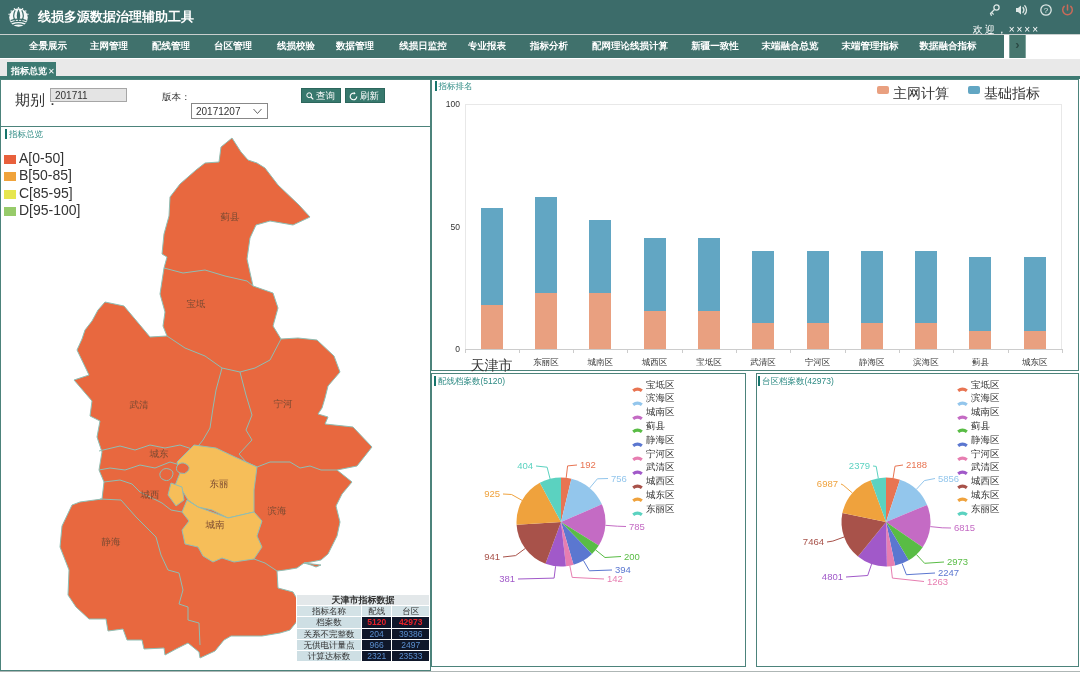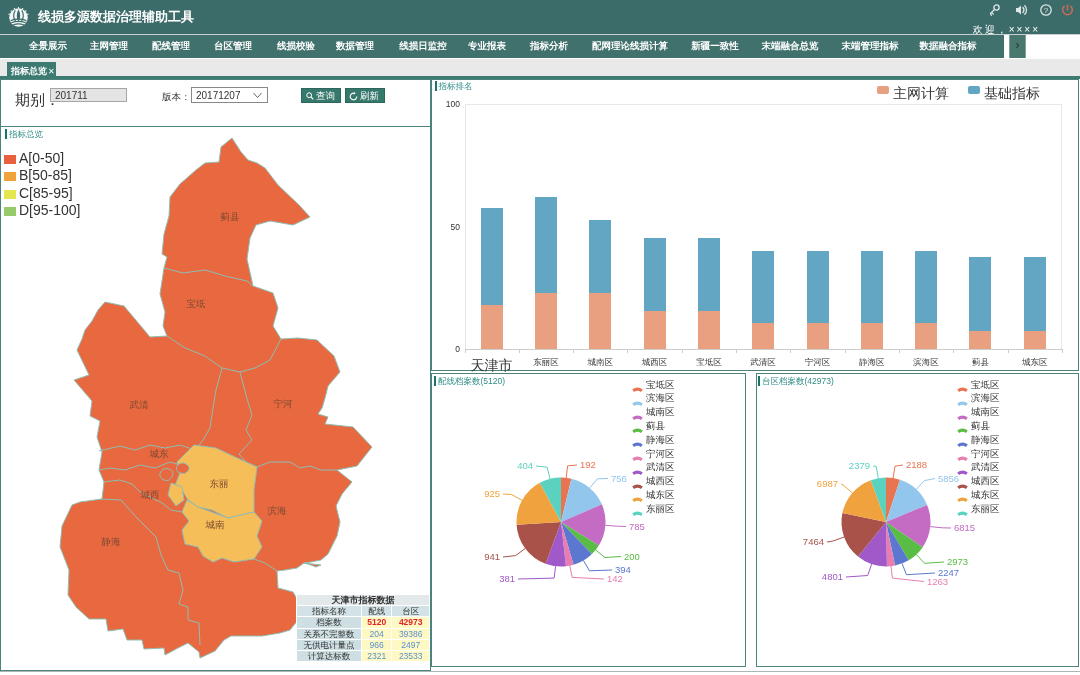--- a/index.html
+++ b/index.html
@@ -1,19 +1,19 @@
 <!DOCTYPE html>
 <html><head><meta charset="utf-8"><style>
 *{margin:0;padding:0;box-sizing:border-box}
 body{width:1080px;height:675px;position:relative;font-family:"Liberation Sans",sans-serif;background:#fff;overflow:hidden}
 .panel{position:absolute;background:#fff;border:1px solid #4C837B}
 .sechead{position:absolute;font-size:8.5px;color:#2E8B84;z-index:3}
 .sechead:before{content:"";display:inline-block;width:2px;height:10px;background:#16756C;margin-right:2px;vertical-align:-2px}
 .dtable{border-collapse:collapse;width:100%;font-size:8.5px}
-.dtable td{border:1px solid #fff;background:#fef9c3;height:10.2px;text-align:center;padding:0;line-height:10.2px}
+.dtable td{border:1px solid #fff;background:#0f172a;height:10.2px;text-align:center;padding:0;line-height:10.2px}
 .dtable .ttitle{font-weight:bold;color:#333;background:#E3E8EA;font-size:9px}
 .dtable .th{color:#333;background:#D3E2E6}
 .dtable .tn{color:#333;background:#CEDFE4;width:65px}
 .dtable .v-red td, .v-red{color:#E62129;font-weight:bold}
 .dtable .v-blue{color:#5B8FD0}
 </style></head><body>
 
 <div style="position:absolute;left:0;top:0;width:1080px;height:35px;background:#3C6C6A">
 <svg style="position:absolute;left:8px;top:7px" width="21" height="21" viewBox="0 0 21 21">
 <circle cx="10.5" cy="10.5" r="9.3" fill="#F4F8F7"></circle>
@@ -81,21 +81,21 @@
 <div style="position:absolute;left:0;top:58px;width:1080px;height:18px;background:#E9E9E9;border-top:1px solid #fff">
 <div style="position:absolute;left:7px;top:3px;width:49px;height:15px;background:#3D7A72;color:#fff;font-size:9px;font-weight:bold;padding:2.5px 0 0 4px;white-space:nowrap">指标总览<span style="font-weight:normal;font-size:8px;margin-left:1px">✕</span></div>
 </div>
 <div style="position:absolute;left:0;top:76px;width:1080px;height:2.5px;background:#3D7A72"></div>
 
 <div class="panel" style="left:0;top:78.5px;width:431px;height:592px">
 <div style="position:absolute;left:0;top:0;width:429px;height:47px;border-bottom:1px solid #4C837B">
 <span style="position:absolute;left:14px;top:11px;font-size:15px;color:#333">期别：</span>
 <div style="position:absolute;left:49px;top:8px;width:77px;height:14.5px;background:#E4E4E4;border:1px solid #A6A6A6;font-size:10px;color:#333;padding:1px 0 0 4px">201711</div>
 <span style="position:absolute;left:161px;top:11px;font-size:9.5px;color:#333">版本：</span>
-<div style="position:absolute;left:190px;top:7px;width:77px;height:16px;background:#fff;border:1px solid #888;font-size:10px;color:#333;padding:2px 12px 0 4px">20171207
+<div style="position:absolute;left:190px;top:23px;width:77px;height:16px;background:#fff;border:1px solid #888;font-size:10px;color:#333;padding:2px 12px 0 4px">20171207
 <svg style="position:absolute;right:5px;top:4px" width="9" height="7" viewBox="0 0 9 7">
           <path d="M0.5,1 L4.5,5.5 L8.5,1" fill="none" stroke="#666" stroke-width="1"></path>
         </svg></div>
 <div style="position:absolute;left:300px;top:8px;width:40px;height:15px;background:#37786D;border:1px solid #2C665C;color:#fff;font-size:9.5px">
         <svg style="position:absolute;left:4px;top:3px" width="8" height="8" viewBox="0 0 8 8">
           <circle cx="3.2" cy="3.2" r="2.4" fill="none" stroke="#fff" stroke-width="1"></circle>
           <path d="M5,5 L7.3,7.3" stroke="#fff" stroke-width="1.2"></path>
         </svg>
         <span style="position:absolute;left:14px;top:1px">查询</span>
       </div>

